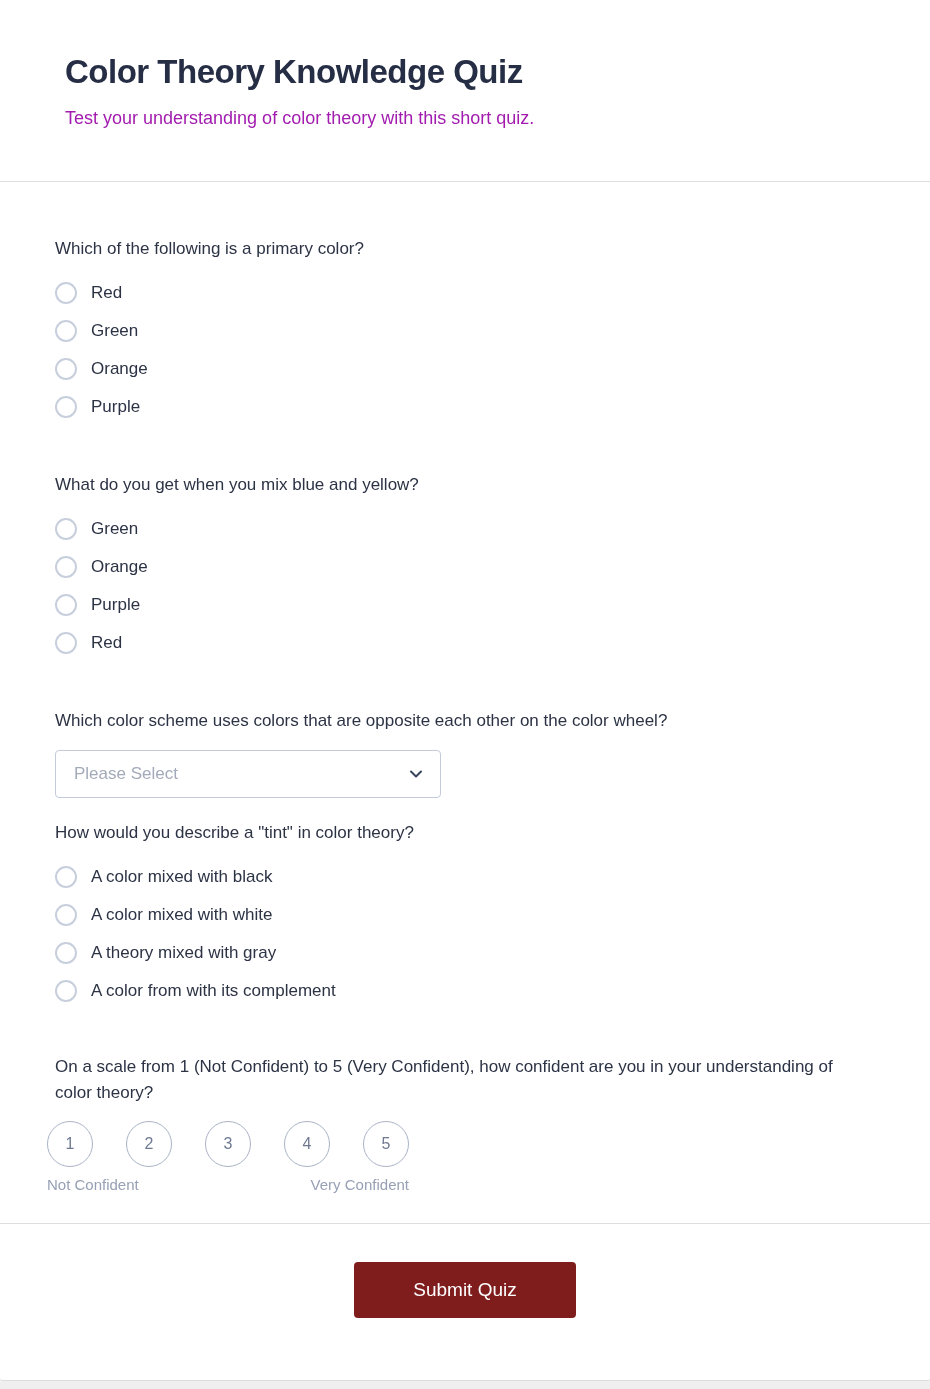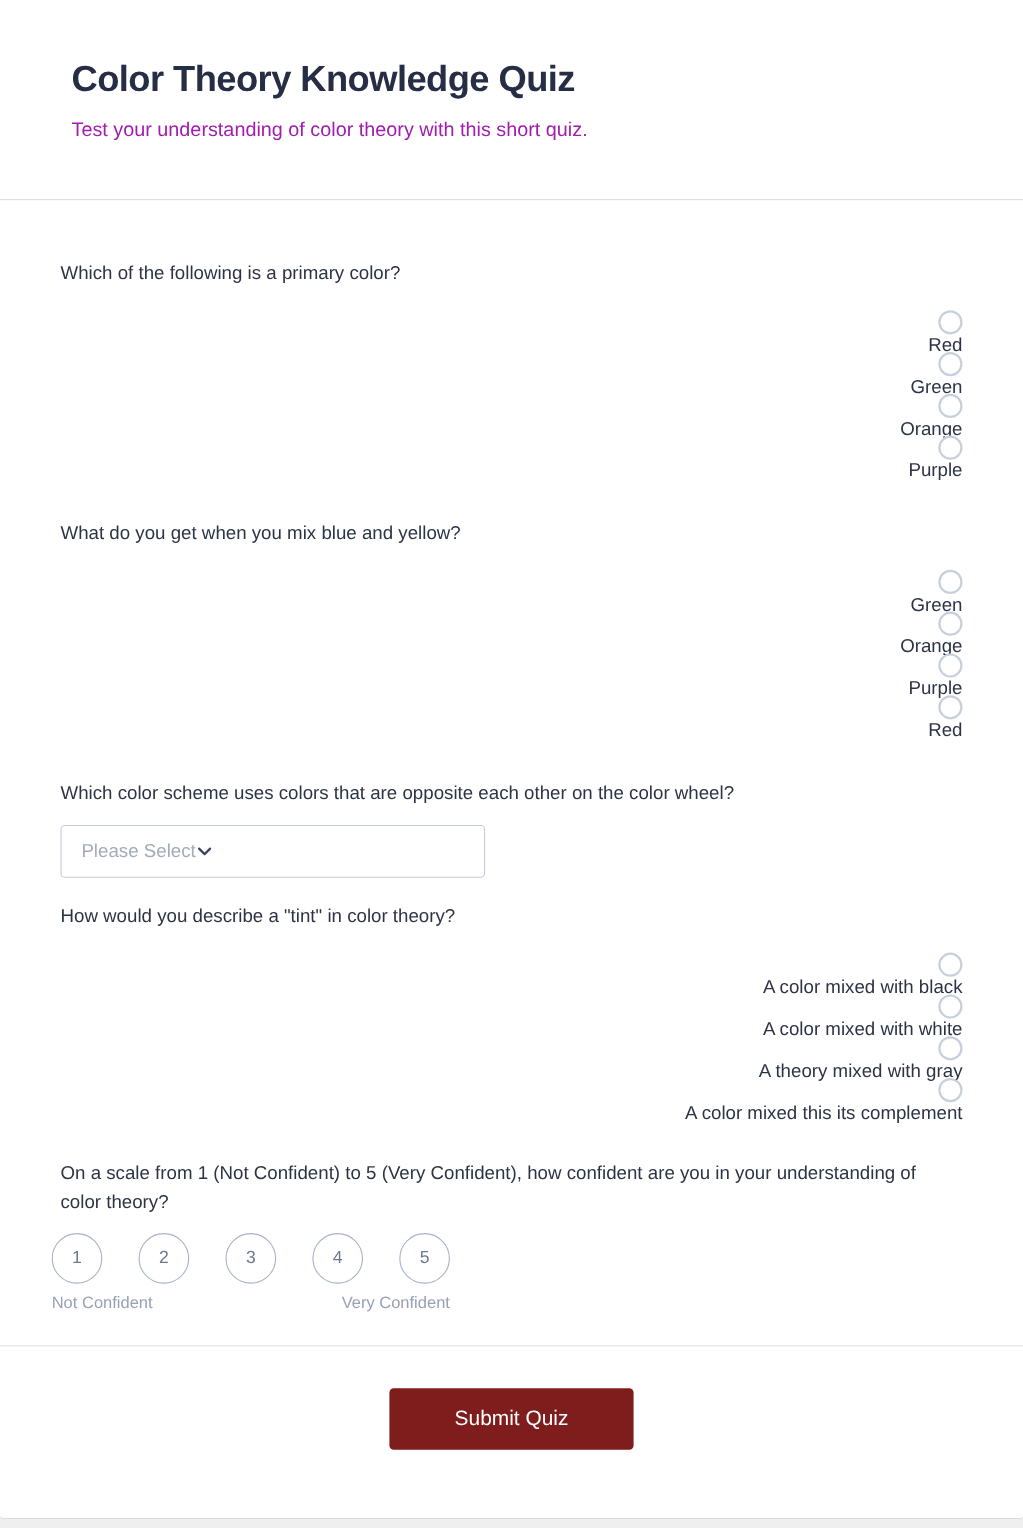--- a/index.html
+++ b/index.html
@@ -46,25 +46,24 @@
   .q-label {
     font-size: 17px;
     font-weight: 500;
     color: #2c3345;
     line-height: 26px;
     max-width: 790px;
   }
   .options { margin-top: 20px; }
   .option-row {
     display: flex;
-    align-items: flex-end;
+    align-items: center;
     height: 22px;
     margin-bottom: 16px;
     cursor: pointer;
-    flex-direction: column;
   }
   .option-row:last-child { margin-bottom: 0; }
   .radio {
     width: 22px; height: 22px;
     border: 2px solid #c8cfdc;
     border-radius: 50%;
     background: #ffffff;
     flex: none;
   }
   .option-label {
@@ -74,20 +73,21 @@
   }
   .select-box {
     margin-top: 16px;
     width: 386px;
     height: 48px;
     background: #ffffff;
     border: 1px solid #c3cad8;
     border-radius: 4px;
     display: flex;
     align-items: center;
+    justify-content: space-between;
     padding: 0 16px 0 18px;
     cursor: pointer;
   }
   .select-placeholder { font-size: 17px; color: #a3abba; }
   .chevron { flex: none; display: block; }
   .scale-row {
     margin-top: 15px;
     margin-left: -8px;
     display: flex;
     gap: 33px;
@@ -208,21 +208,21 @@
           <div class="option-row">
             <span class="radio"></span>
             <span class="option-label">A color mixed with white</span>
           </div>
           <div class="option-row">
             <span class="radio"></span>
             <span class="option-label">A theory mixed with gray</span>
           </div>
           <div class="option-row">
             <span class="radio"></span>
-            <span class="option-label">A color mixed this its complement</span>
+            <span class="option-label">A color from with its complement</span>
           </div>
         </div>
     </section>
 
     <section class="question q5">
       <div class="q-label">On a scale from 1 (Not Confident) to 5 (Very Confident), how confident are you in your understanding of color theory?</div>
       <div class="scale-row">
           <div class="scale-circle">1</div>
           <div class="scale-circle">2</div>
           <div class="scale-circle">3</div>

